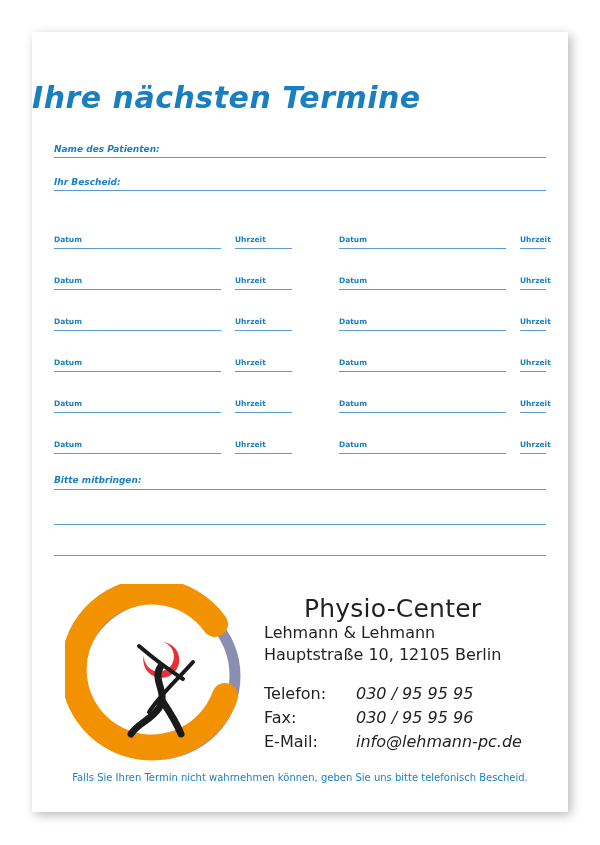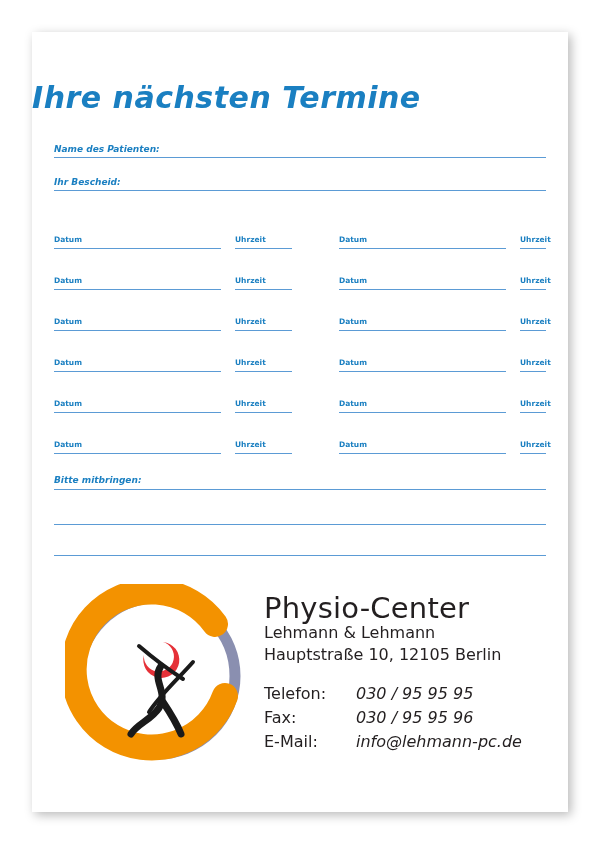--- a/index.html
+++ b/index.html
@@ -73,23 +73,24 @@
 
   .contact {
     position: absolute;
     left: 232px;
     top: 563px;
     width: 300px;
     color: #231f20;
     font-family: "DejaVu Sans", sans-serif;
   }
   .c-name {
-    font-size: 29px;
+    font-size: 25px;
     line-height: 27px;
     letter-spacing: 0.2px;
+    margin-left: 40px;
   }
   .c-sub {
     font-size: 16px;
     line-height: 22px;
   }
   .c-addr {
     font-size: 16px;
     line-height: 22px;
   }
   .c-rows {
@@ -223,15 +224,16 @@
           <div class="c-key">Fax:</div>
           <div class="c-val">030 / 95 95 96</div>
         </div>
         <div class="c-row">
           <div class="c-key">E-Mail:</div>
           <div class="c-val">info@lehmann-pc.de</div>
         </div>
       </div>
     </div>
 
+    <div class="footnote">Falls Sie Ihren Termin nicht wahrnehmen können, geben Sie uns bitte telefonisch Bescheid.</div>
 
   </div>
 </div>
 
 </body></html>

